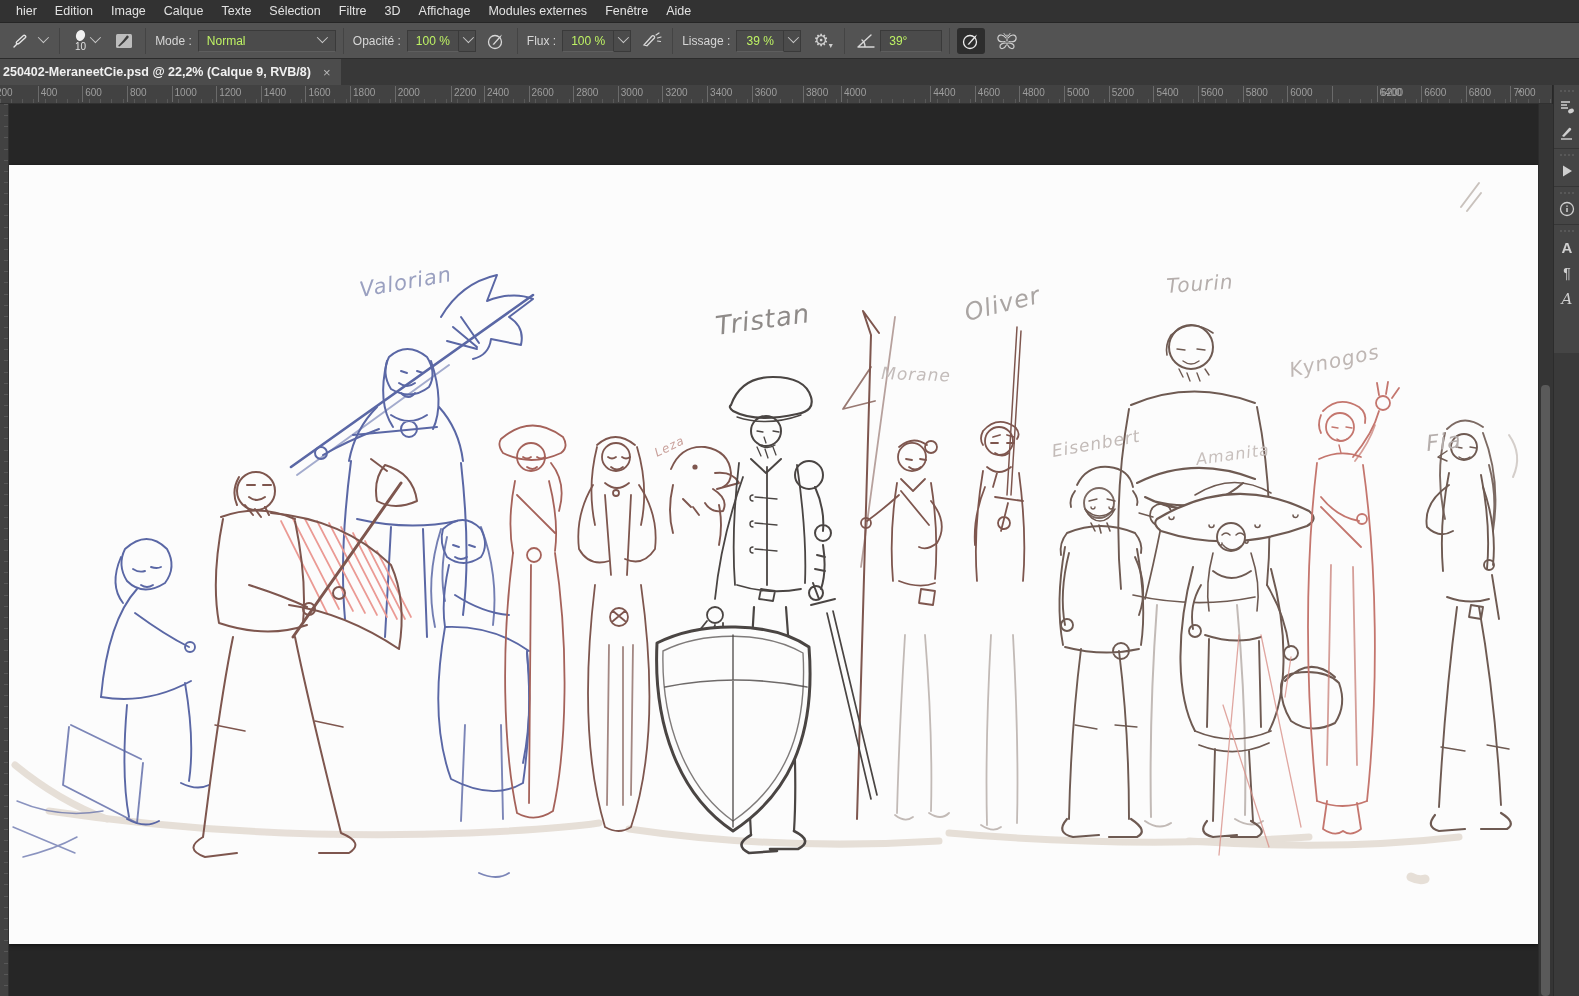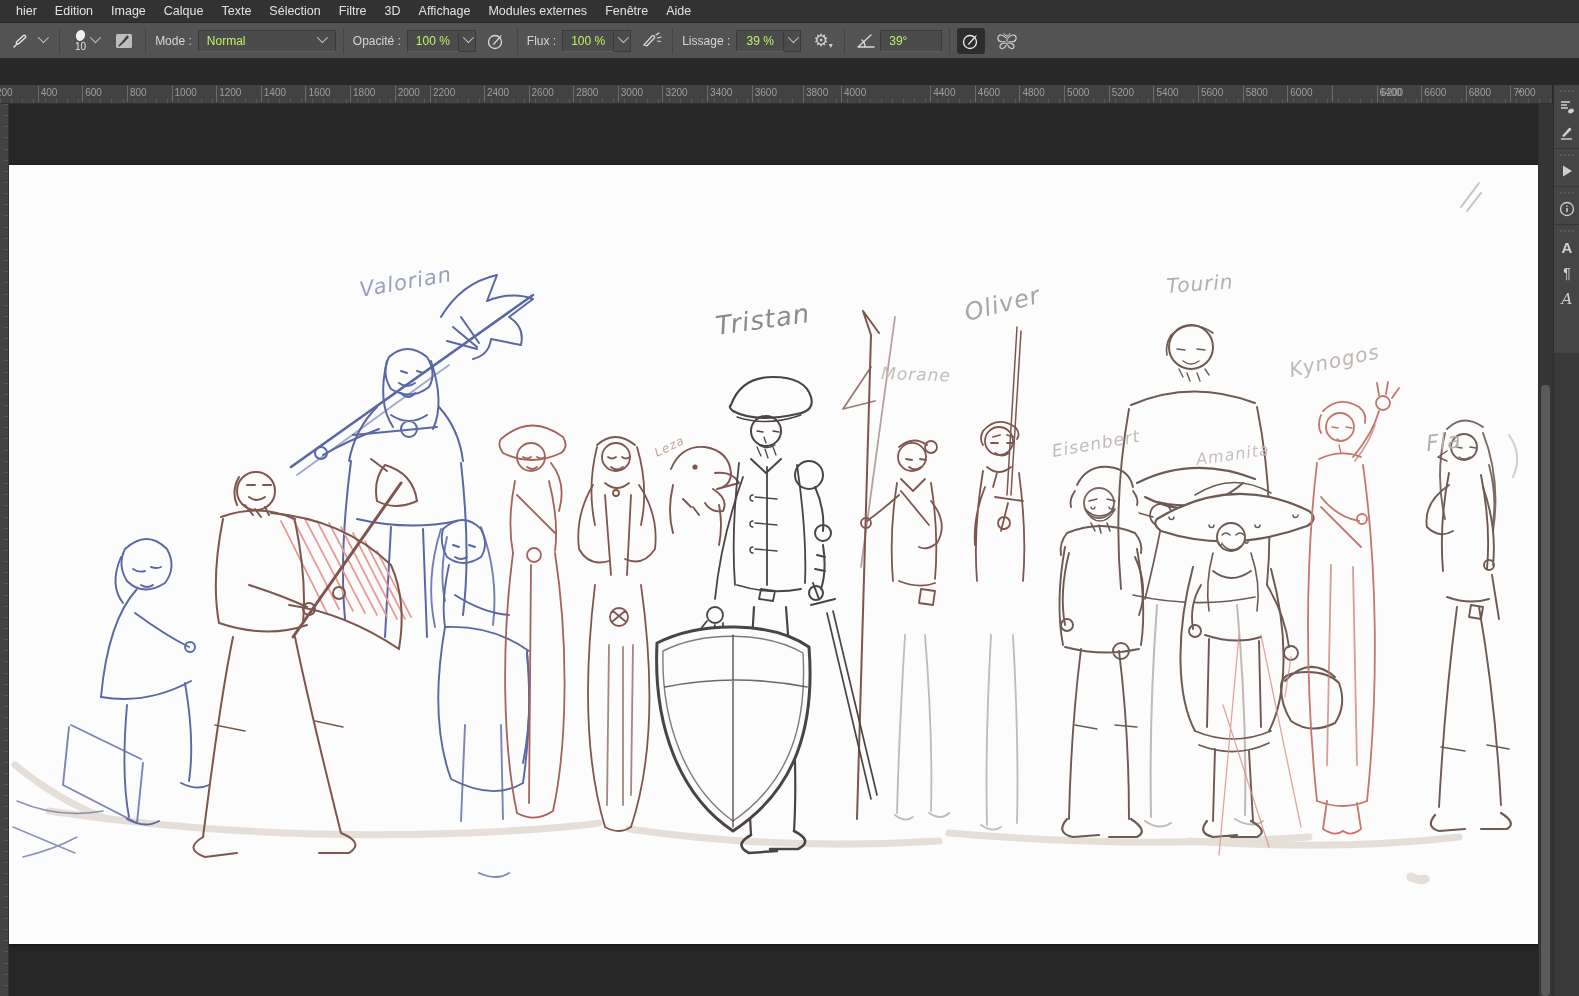--- a/index.html
+++ b/index.html
@@ -178,33 +178,39 @@
     </span>
     <span class="toolbtn" style="margin-left:8px;">
       <svg width="24" height="20" viewBox="0 0 24 20">
           <path class="ln" d="M12 4 L12 16" stroke="#cfcfcf" stroke-width="1.2" stroke-dasharray="2 2"></path>
           <path class="ln" d="M11 7 C7 2 2 4 3 8 C3.6 10.5 7 11 10 10.5 M11 12 C8 12 4.5 13 5 16 C5.5 18.5 9.5 18 11 14.5 M13 7 C17 2 22 4 21 8 C20.4 10.5 17 11 14 10.5 M13 12 C16 12 19.5 13 19 16 C18.5 18.5 14.5 18 13 14.5" stroke="#cfcfcf" stroke-width="1.2"></path>
           <path class="ln" d="M10.5 4.5 L9 2.5 M13.5 4.5 L15 2.5" stroke="#cfcfcf" stroke-width="1"></path>
         </svg>
     </span>
   </div>
 
+  <div class="tabbar">
+    <div class="doctab">
+      <span>250402-MeraneetCie.psd @ 22,2% (Calque 9, RVB/8)</span>
+      <span class="close">×</span>
+    </div>
+  </div>
 
   <div class="hruler">
       <span class="rlabel" style="left: -7px;">200</span>
       <span class="rlabel" style="left: 37.63px;">400</span>
       <span class="rlabel" style="left: 82.26px;">600</span>
       <span class="rlabel" style="left: 126.89px;">800</span>
       <span class="rlabel" style="left: 171.52px;">1000</span>
       <span class="rlabel" style="left: 216.15px;">1200</span>
       <span class="rlabel" style="left: 260.78px;">1400</span>
       <span class="rlabel" style="left: 305.41px;">1600</span>
       <span class="rlabel" style="left: 350.04px;">1800</span>
       <span class="rlabel" style="left: 394.67px;">2000</span>
-      <span class="rlabel" style="left: 430px;">2200</span>
+      <span class="rlabel" style="left: 451px;">2200</span>
       <span class="rlabel" style="left: 483.93px;">2400</span>
       <span class="rlabel" style="left: 528.56px;">2600</span>
       <span class="rlabel" style="left: 573.19px;">2800</span>
       <span class="rlabel" style="left: 617.82px;">3000</span>
       <span class="rlabel" style="left: 662.45px;">3200</span>
       <span class="rlabel" style="left: 707.08px;">3400</span>
       <span class="rlabel" style="left: 751.71px;">3600</span>
       <span class="rlabel" style="left: 803px;">3800</span>
       <span class="rlabel" style="left: 840.97px;">4000</span>
       <span class="rlabel" style="left: 885.6px; margin-top: 39px;">4200</span>

